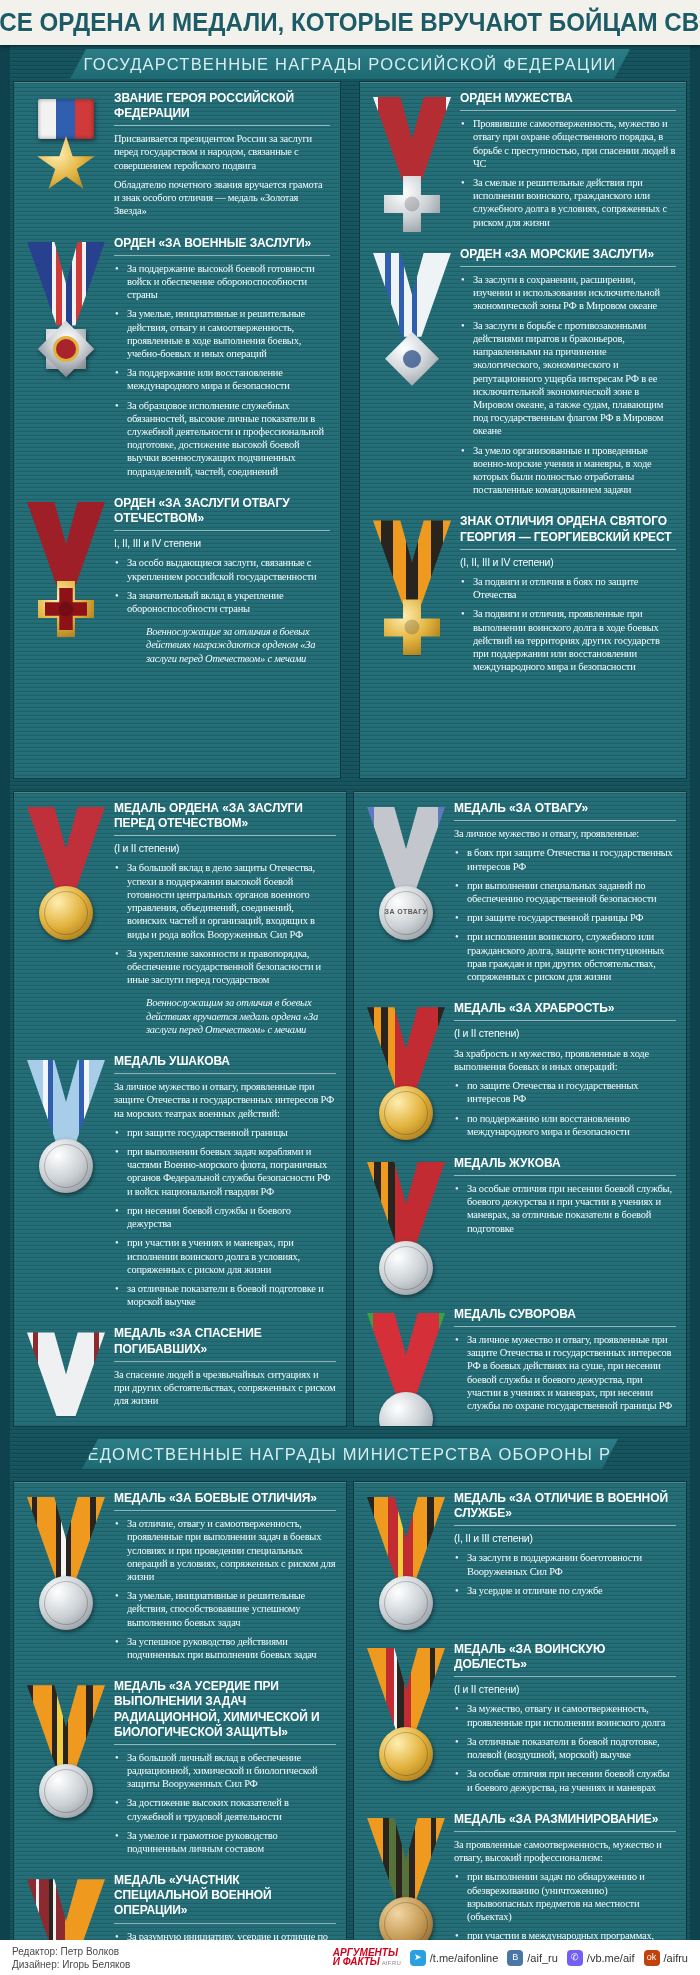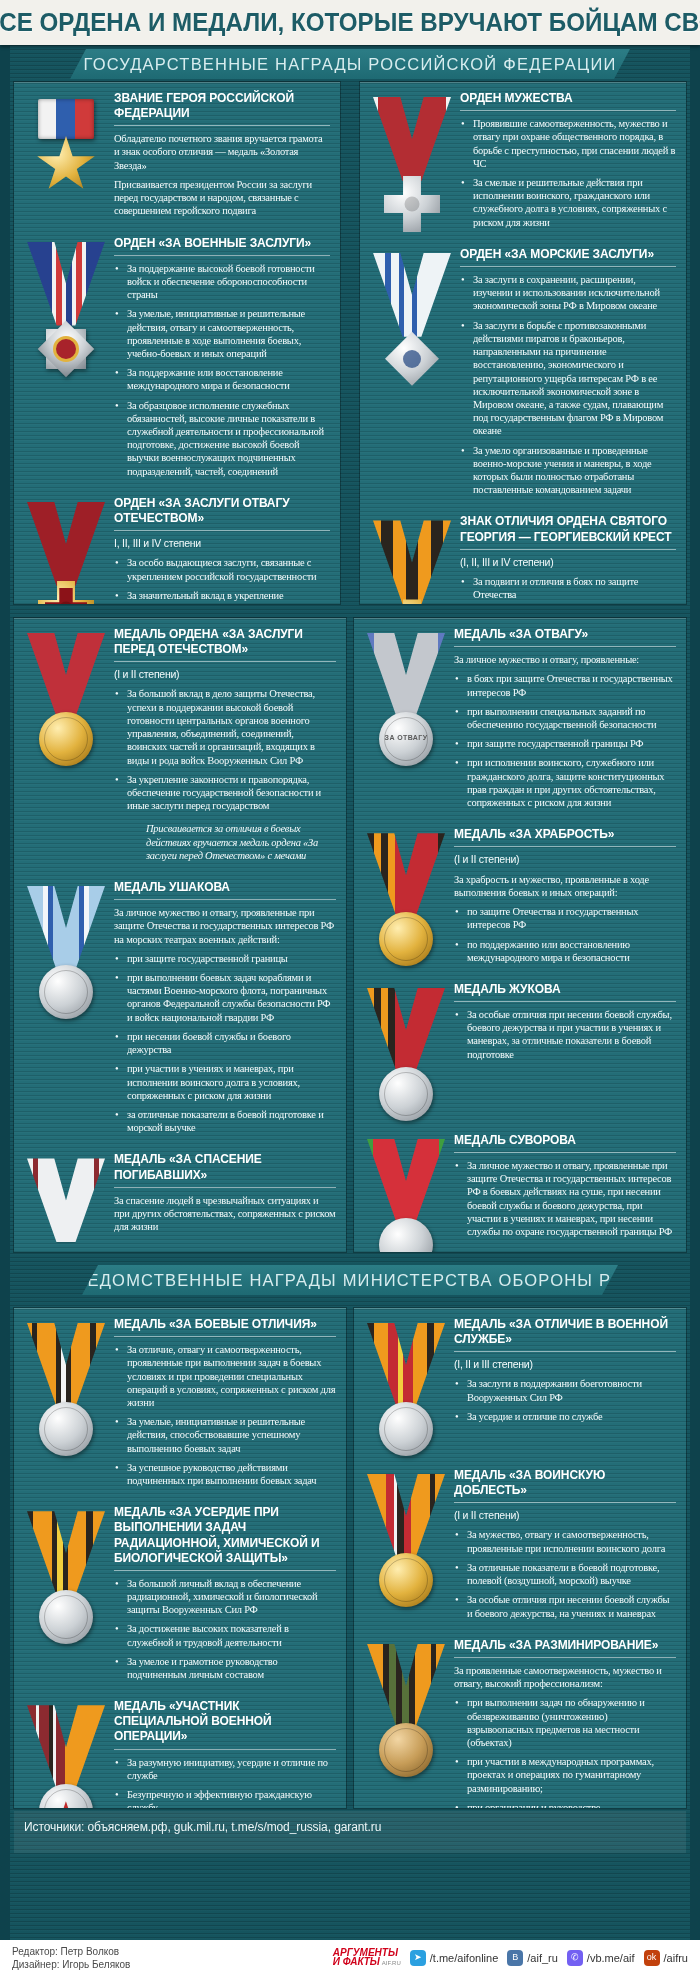--- a/index.html
+++ b/index.html
@@ -16,21 +16,21 @@
        background-image:repeating-linear-gradient(180deg,rgba(0,0,0,.16) 0 1px,rgba(255,255,255,.015) 1px 2px,transparent 2px 4px);
        overflow:hidden;}
 
   .sec-header{width:560px;height:30px;margin:4px auto 0;display:flex;align-items:center;justify-content:center;
       background:linear-gradient(180deg,#2c7d86,#1e6a73);
       clip-path:polygon(16px 0,100% 0,calc(100% - 16px) 100%,0 100%);
       color:#d8edef;font-size:16.5px;letter-spacing:1.2px;white-space:nowrap;}
   .sec-header--2{width:536px;margin-top:13px;}
 
   .band{display:flex;gap:8px;padding:0 4px;margin-top:3px;}
-  .band-1{height:522px;gap:20px;}
+  .band-1{height:696px;gap:20px;}
   .band-2{height:634px;margin-top:14px;}
   .band-3{height:500px;margin-top:13px;}
   .panel{flex:1 1 0;overflow:hidden;box-sizing:border-box;padding:8px 8px 4px 4px;
       background-color:#236d77;
       background-image:repeating-linear-gradient(180deg,rgba(0,0,0,.13) 0 1px,rgba(255,255,255,.02) 1px 2px,transparent 2px 4px);
       border-top:1px solid rgba(255,255,255,.22);
       box-shadow:0 0 0 1px rgba(0,0,0,.28);}
 
   
   .award{display:flex;margin-bottom:12px;}
@@ -95,22 +95,22 @@
         <div class="sec-header">ГОСУДАРСТВЕННЫЕ НАГРАДЫ РОССИЙСКОЙ ФЕДЕРАЦИИ</div>
         <div class="band band-1">
           <div class="panel">
             <div class="award">
               <div class="medal">
                 <div class="ribbon block" style="background: linear-gradient(90deg, rgb(242, 242, 242) 0%, rgb(242, 242, 242) 33%, rgb(47, 95, 174) 33%, rgb(47, 95, 174) 66%, rgb(208, 58, 58) 66%, rgb(208, 58, 58) 100%);"></div>
                 <div class="pendant star metal-gold"></div>
               </div>
               <div class="atext">
                 <div class="atitle">ЗВАНИЕ ГЕРОЯ РОССИЙСКОЙ ФЕДЕРАЦИИ</div>
+                <div class="pp">Присваивается президентом России за заслуги перед государством и народом, связанные с совершением геройского подвига</div>
                 <div class="pp">Обладателю почетного звания вручается грамота и знак особого отличия — медаль «Золотая Звезда»</div>
-                <div class="pp">Присваивается президентом России за заслуги перед государством и народом, связанные с совершением геройского подвига</div>
               </div>
             </div>
             <div class="award">
               <div class="medal">
                 <div class="ribbon chevron" style="background: linear-gradient(90deg, rgb(39, 65, 143) 0%, rgb(39, 65, 143) 32%, rgb(242, 242, 242) 32%, rgb(242, 242, 242) 37%, rgb(208, 58, 58) 37%, rgb(208, 58, 58) 45%, rgb(242, 242, 242) 45%, rgb(242, 242, 242) 50%, rgb(39, 65, 143) 50%, rgb(39, 65, 143) 58%, rgb(242, 242, 242) 58%, rgb(242, 242, 242) 63%, rgb(208, 58, 58) 63%, rgb(208, 58, 58) 71%, rgb(242, 242, 242) 71%, rgb(242, 242, 242) 76%, rgb(39, 65, 143) 76%, rgb(39, 65, 143) 100%);"></div>
                 <div class="pendant plate metal-silver">
                   <i class="sq"></i>
                   <i class="sq r"></i>
                   <b class="core"></b>
                 </div>
@@ -158,21 +158,21 @@
             <div class="award">
               <div class="medal">
                 <div class="ribbon chevron" style="background: linear-gradient(90deg, rgb(238, 243, 246) 0%, rgb(238, 243, 246) 16%, rgb(47, 95, 174) 16%, rgb(47, 95, 174) 23%, rgb(238, 243, 246) 23%, rgb(238, 243, 246) 33%, rgb(47, 95, 174) 33%, rgb(47, 95, 174) 40%, rgb(238, 243, 246) 40%, rgb(238, 243, 246) 50%, rgb(47, 95, 174) 50%, rgb(47, 95, 174) 57%, rgb(238, 243, 246) 57%, rgb(238, 243, 246) 100%);"></div>
                 <div class="pendant diamond metal-silver">
                   <b class="core"></b>
                 </div>
               </div>
               <div class="atext">
                 <div class="atitle">ОРДЕН «ЗА МОРСКИЕ ЗАСЛУГИ»</div>
                 <div class="pb">За заслуги в сохранении, расширении, изучении и использовании исключительной экономической зоны РФ в Мировом океане</div>
-                <div class="pb">За заслуги в борьбе с противозаконными действиями пиратов и браконьеров, направленными на причинение восстановлению, экономического и репутационного ущерба интересам РФ в ее исключительной экономической зоне в Мировом океане, а также судам, плавающим под государственным флагом РФ в Мировом океане</div>
+                <div class="pb">За заслуги в борьбе с противозаконными действиями пиратов и браконьеров, направленными на причинение экологического, экономического и репутационного ущерба интересам РФ в ее исключительной экономической зоне в Мировом океане, а также судам, плавающим под государственным флагом РФ в Мировом океане</div>
                 <div class="pb">За умело организованные и проведенные военно-морские учения и маневры, в ходе которых были полностью отработаны поставленные командованием задачи</div>
               </div>
             </div>
             <div class="award">
               <div class="medal">
                 <div class="ribbon chevron" style="background: linear-gradient(90deg, rgb(239, 154, 30) 0%, rgb(239, 154, 30) 10%, rgb(42, 36, 30) 10%, rgb(42, 36, 30) 26%, rgb(239, 154, 30) 26%, rgb(239, 154, 30) 42%, rgb(42, 36, 30) 42%, rgb(42, 36, 30) 58%, rgb(239, 154, 30) 58%, rgb(239, 154, 30) 74%, rgb(42, 36, 30) 74%, rgb(42, 36, 30) 90%, rgb(239, 154, 30) 90%, rgb(239, 154, 30) 100%);"></div>
                 <div class="pendant cross metal-gold">
                   <b class="inner"></b>
                   <b class="core"></b>
                 </div>
@@ -193,21 +193,21 @@
                 <div class="ribbon chevron" style="background: linear-gradient(90deg, rgb(192, 48, 58) 0%, rgb(192, 48, 58) 100%);"></div>
                 <div class="pendant circle metal-gold">
                   <b class="ring"></b>
                 </div>
               </div>
               <div class="atext">
                 <div class="atitle">МЕДАЛЬ ОРДЕНА «ЗА ЗАСЛУГИ ПЕРЕД ОТЕЧЕСТВОМ»</div>
                 <div class="adeg">(I и II степени)</div>
                 <div class="pb">За большой вклад в дело защиты Отечества, успехи в поддержании высокой боевой готовности центральных органов военного управления, объединений, соединений, воинских частей и организаций, входящих в виды и рода войск Вооруженных Сил РФ</div>
                 <div class="pb">За укрепление законности и правопорядка, обеспечение государственной безопасности и иные заслуги перед государством</div>
-                <div class="pi">Присваивается за отличия в боевых действиях вручается медаль ордена «За заслуги перед Отечеством» с мечами</div>
+                <div class="pi">Военнослужащим за отличия в боевых действиях вручается медаль ордена «За заслуги перед Отечеством» с мечами</div>
               </div>
             </div>
             <div class="award">
               <div class="medal">
                 <div class="ribbon chevron" style="background: linear-gradient(90deg, rgb(168, 205, 232) 0%, rgb(168, 205, 232) 20%, rgb(242, 246, 249) 20%, rgb(242, 246, 249) 27%, rgb(47, 95, 174) 27%, rgb(47, 95, 174) 33%, rgb(168, 205, 232) 33%, rgb(168, 205, 232) 67%, rgb(47, 95, 174) 67%, rgb(47, 95, 174) 73%, rgb(242, 246, 249) 73%, rgb(242, 246, 249) 80%, rgb(168, 205, 232) 80%, rgb(168, 205, 232) 100%);"></div>
                 <div class="pendant circle metal-silver">
                   <b class="ring"></b>
                 </div>
               </div>
               <div class="atext">

